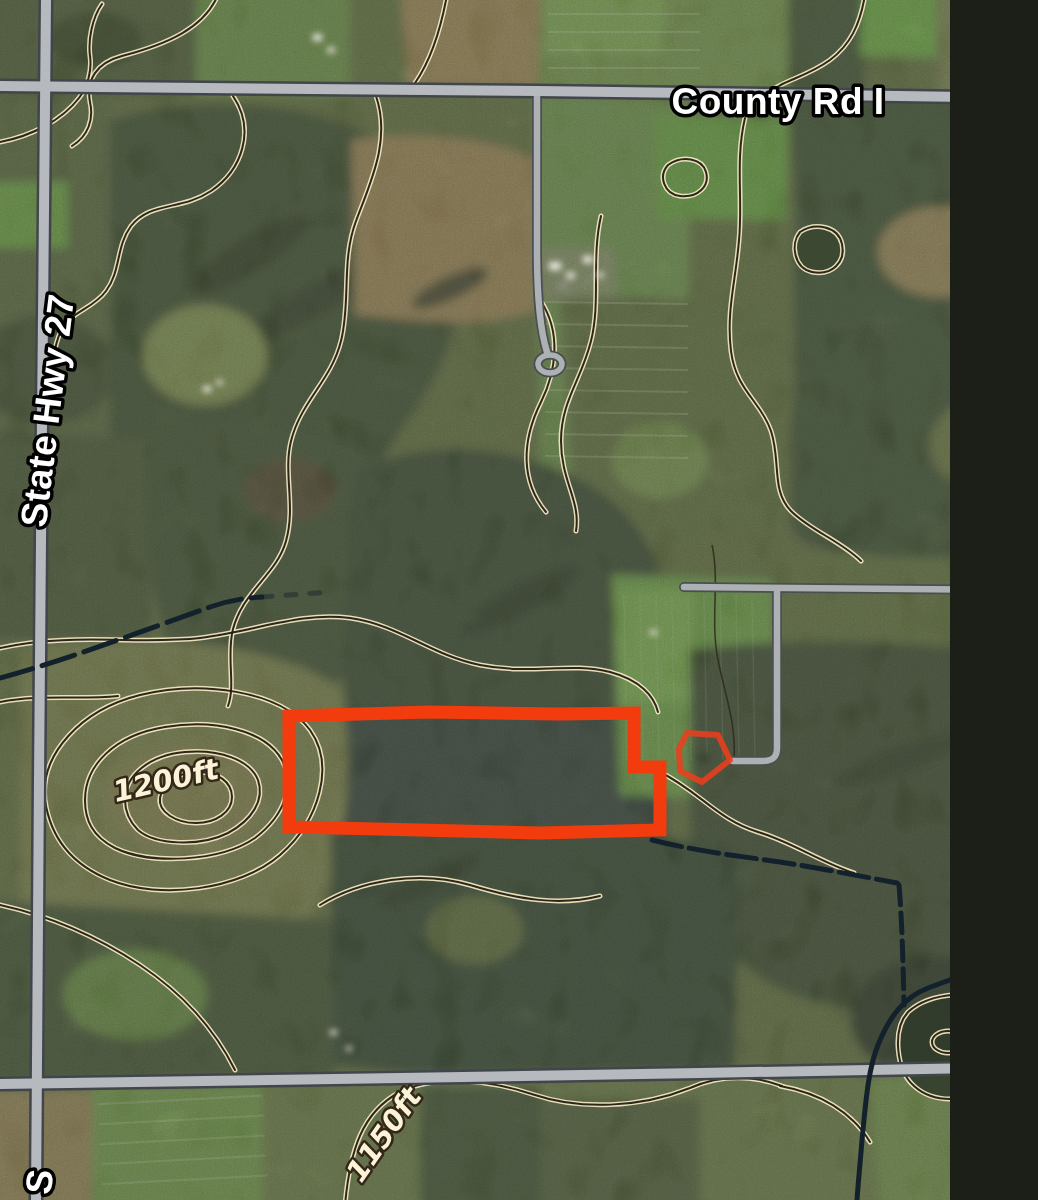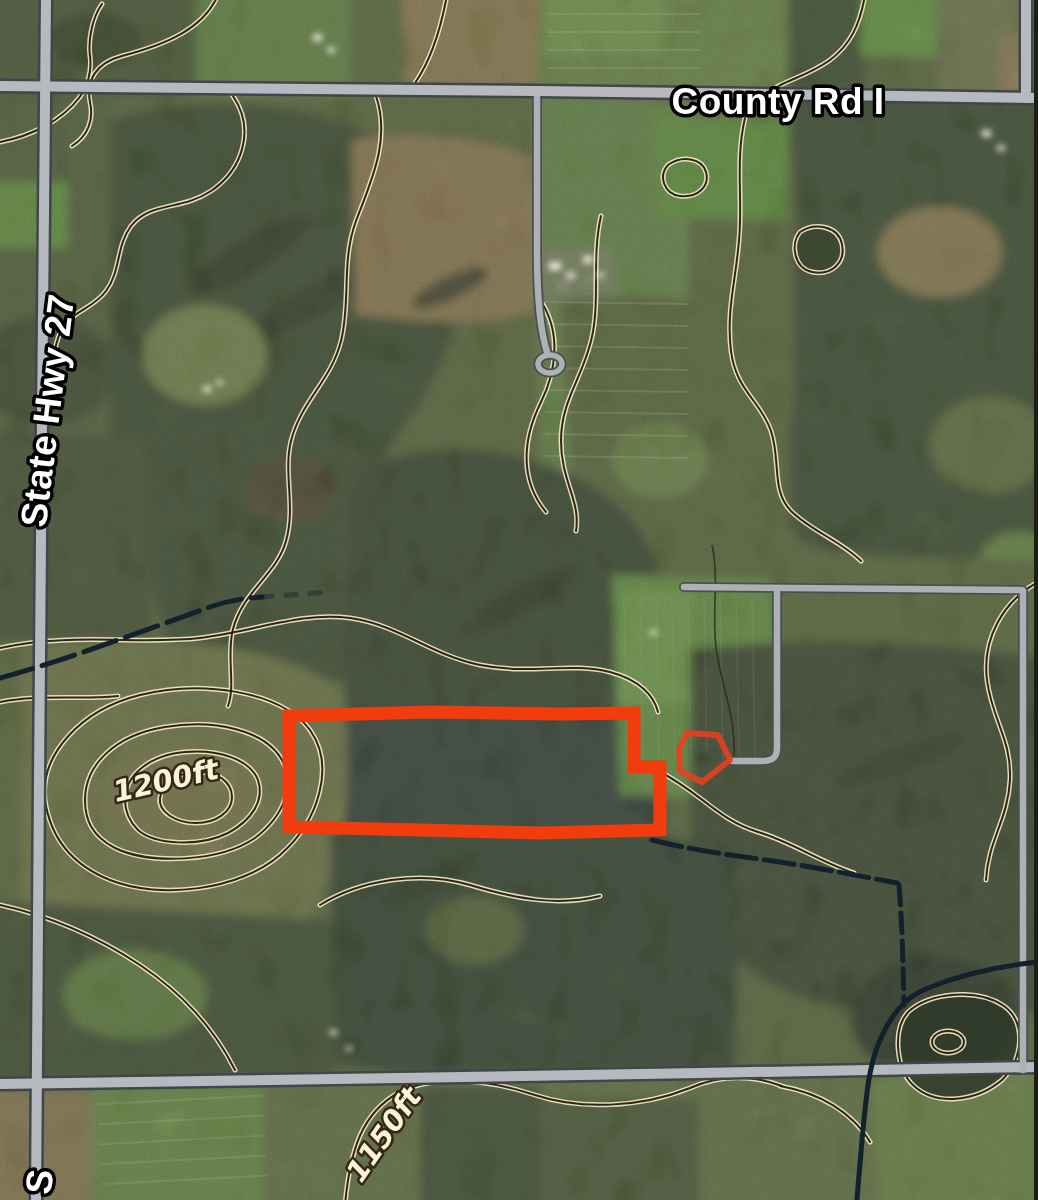--- a/index.html
+++ b/index.html
@@ -1,16 +1,16 @@
 <!DOCTYPE html>
 <html><head>
 <meta charset="utf-8">
 <style>
   html,body{margin:0;padding:0;background:#1b1f17;}
-  .stage{position:relative;width:1034px;height:1200px;overflow:hidden;background:#6f7d4c;}
+  .stage{position:relative;width:950px;height:1200px;overflow:hidden;background:#6f7d4c;}
   .stage svg{display:block;width:1038px;height:1200px;}
 
   
   .contour-casing{fill:none;stroke:#f3e9c4;stroke-width:5;stroke-linecap:round;stroke-linejoin:round;opacity:.92;}
   .contour-line{fill:none;stroke:#241c10;stroke-width:2;stroke-linecap:round;stroke-linejoin:round;opacity:.95;}
   .contour-thin{fill:none;stroke:#2c271b;stroke-width:1.6;opacity:.8;}
 
   
   .road-casing{fill:none;stroke:#41464c;stroke-width:15;stroke-linecap:round;}
   .road-fill{fill:none;stroke:#b6b9bd;stroke-width:10;stroke-linecap:round;}

